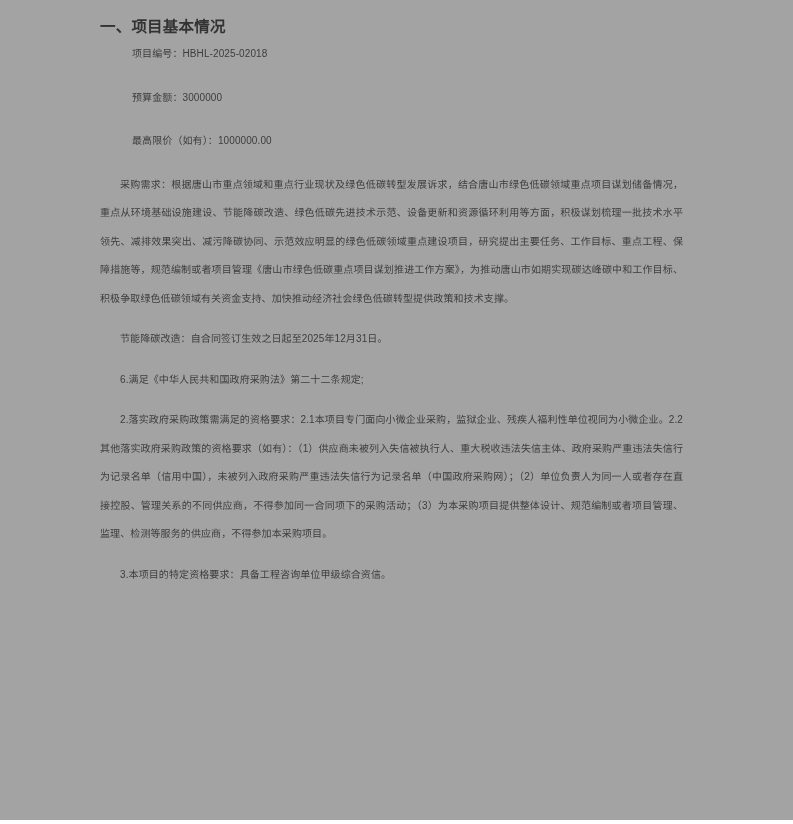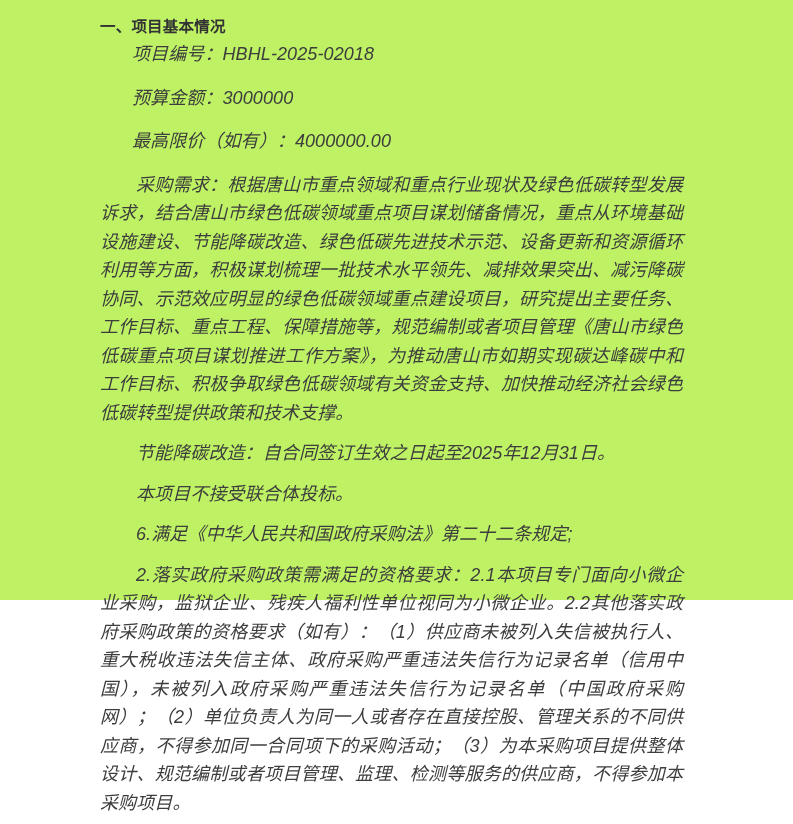--- a/index.html
+++ b/index.html
@@ -13,51 +13,50 @@
     background: #ffffff;
     font-family: "Liberation Sans", "DejaVu Sans", sans-serif;
     color: #3b3b3b;
     overflow: hidden;
     -webkit-font-smoothing: antialiased;
   }
 
   .page {
     box-sizing: border-box;
     width: 793px;
-    height: 600px;
+    height: 820px;
     padding: 14px 110px 0 100px;
-    background: #bef264;
+    background: #a3a3a3;
   }
 
   .doc {
     width: 583px;
   }
 
   h2.section-heading {
     font-size: 15.5px;
     font-weight: bold;
     color: #333333;
     margin: 0;
     padding: 0;
     line-height: 26px;
     letter-spacing: 0.2px;
   }
 
   .block-heading-1 { margin: 0 0 12px 0; }
   .block-heading-2 { margin: 20px 0 10px 0; }
 
   p.para {
-    font-size: 18px;
+    font-size: 10px;
     line-height: 28.5px;
     margin: 0 0 12px 0;
     color: #3d3d3d;
     text-align: justify;
     text-justify: inter-ideograph;
     letter-spacing: 0.1px;
-    font-style: italic;
   }
 
   p.indent-field {
     text-indent: 0;
     padding-left: 32px;
     margin: 0 0 15px 0;
   }
 
   p.indent-2 {
     text-indent: 2em;
@@ -75,27 +74,26 @@
 <div class="page">
   <div class="doc">
 
     <h2 class="section-heading block-heading-1">一、项目基本情况</h2>
 
     <p class="para indent-field">项目编号：HBHL-2025-02018</p>
 
 
     <p class="para indent-field">预算金额：3000000</p>
 
-    <p class="para indent-field">最高限价（如有）：4000000.00</p>
+    <p class="para indent-field">最高限价（如有）：1000000.00</p>
 
     <p class="para indent-2 flow">采购需求：根据唐山市重点领域和重点行业现状及绿色低碳转型发展诉求，结合唐山市绿色低碳领域重点项目谋划储备情况，重点从环境基础设施建设、节能降碳改造、绿色低碳先进技术示范、设备更新和资源循环利用等方面，积极谋划梳理一批技术水平领先、减排效果突出、减污降碳协同、示范效应明显的绿色低碳领域重点建设项目，研究提出主要任务、工作目标、重点工程、保障措施等，规范编制或者项目管理《唐山市绿色低碳重点项目谋划推进工作方案》，为推动唐山市如期实现碳达峰碳中和工作目标、积极争取绿色低碳领域有关资金支持、加快推动经济社会绿色低碳转型提供政策和技术支撑。</p>
 
     <p class="para indent-2 flow">节能降碳改造：自合同签订生效之日起至2025年12月31日。</p>
 
-    <p class="para indent-2 flow">本项目不接受联合体投标。</p>
 
 
     <p class="para indent-2 flow">6.满足《中华人民共和国政府采购法》第二十二条规定;</p>
 
     <p class="para indent-2 flow">2.落实政府采购政策需满足的资格要求：2.1本项目专门面向小微企业采购，监狱企业、残疾人福利性单位视同为小微企业。2.2其他落实政府采购政策的资格要求（如有）：（1）供应商未被列入失信被执行人、重大税收违法失信主体、政府采购严重违法失信行为记录名单（信用中国），未被列入政府采购严重违法失信行为记录名单（中国政府采购网）；（2）单位负责人为同一人或者存在直接控股、管理关系的不同供应商，不得参加同一合同项下的采购活动；（3）为本采购项目提供整体设计、规范编制或者项目管理、监理、检测等服务的供应商，不得参加本采购项目。</p>
 
     <p class="para indent-2 flow last-para">3.本项目的特定资格要求：具备工程咨询单位甲级综合资信。</p>
 
   </div>
 </div>

